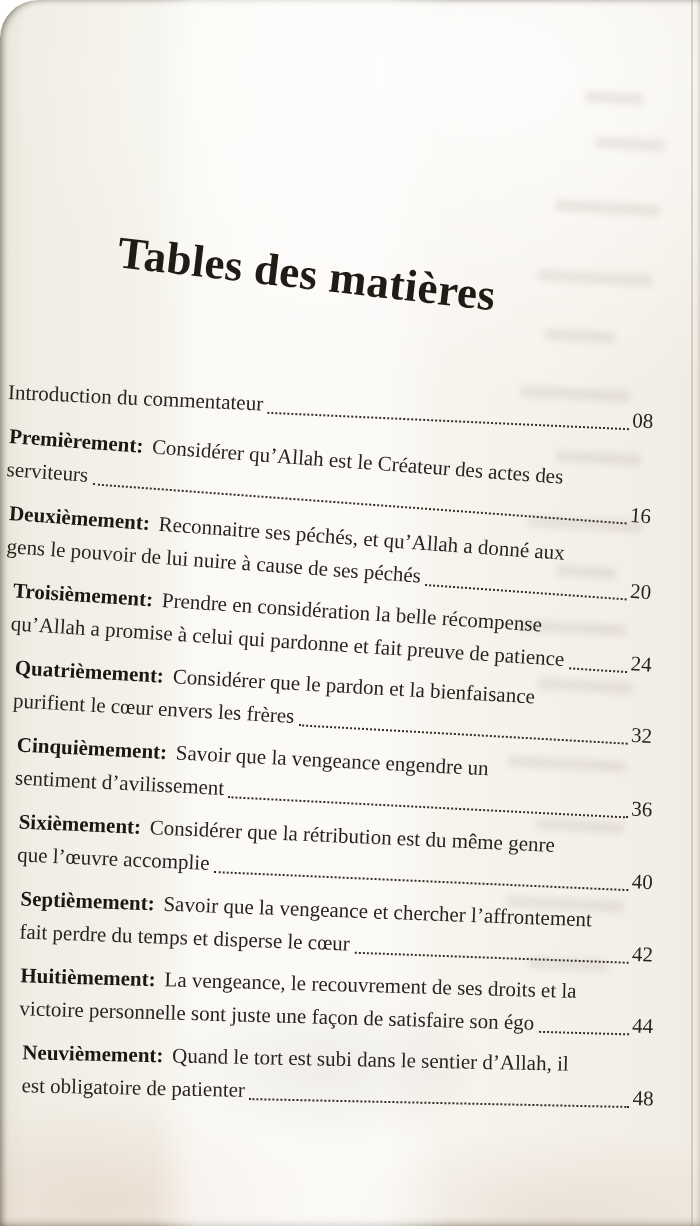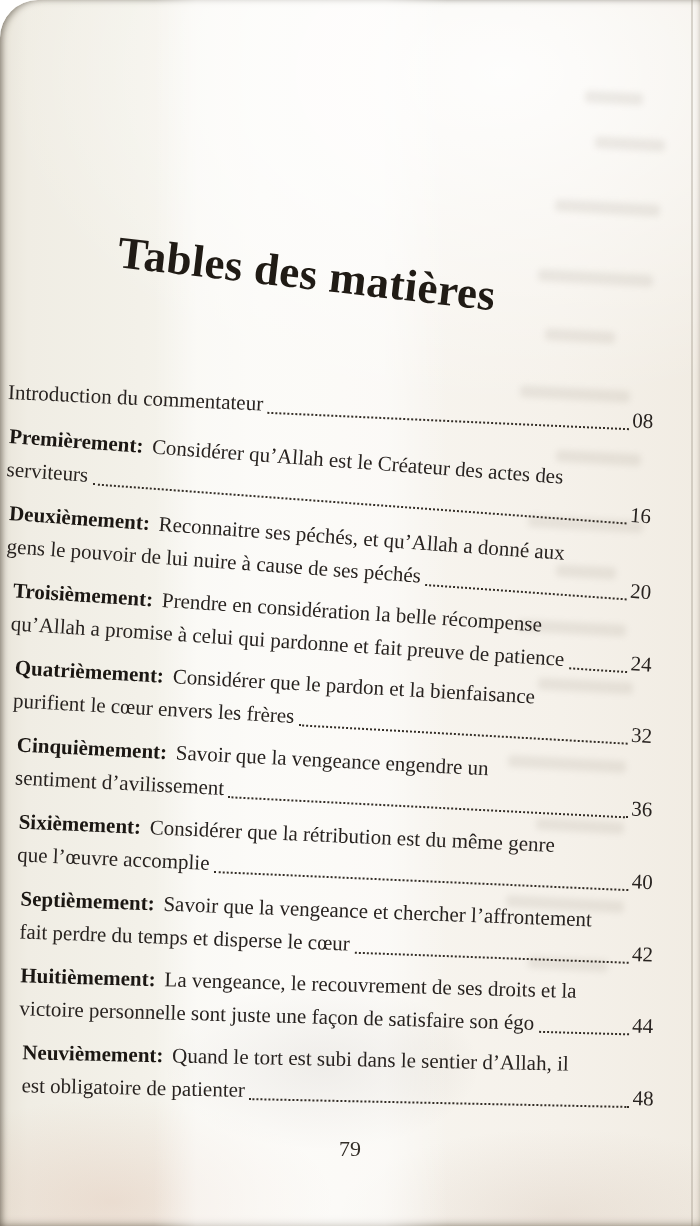--- a/index.html
+++ b/index.html
@@ -172,14 +172,13 @@
       <div class="l1"><b>Neuvièmement:</b><span>Quand le tort est subi dans le sentier d’Allah, il</span></div>
       <div class="l2">
         <span class="tail">est obligatoire de patienter</span>
         <span class="leader"></span>
         <span class="pg">48</span>
       </div>
     </div>
 
   </div>
 
-  <div class="folio">79</div>
 </div>
 
 </body></html>

